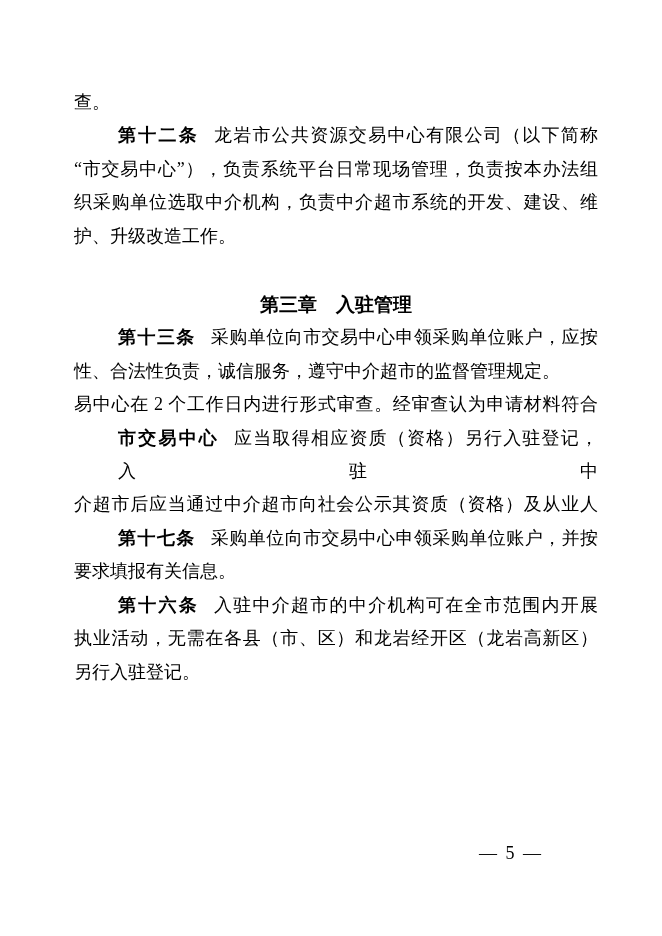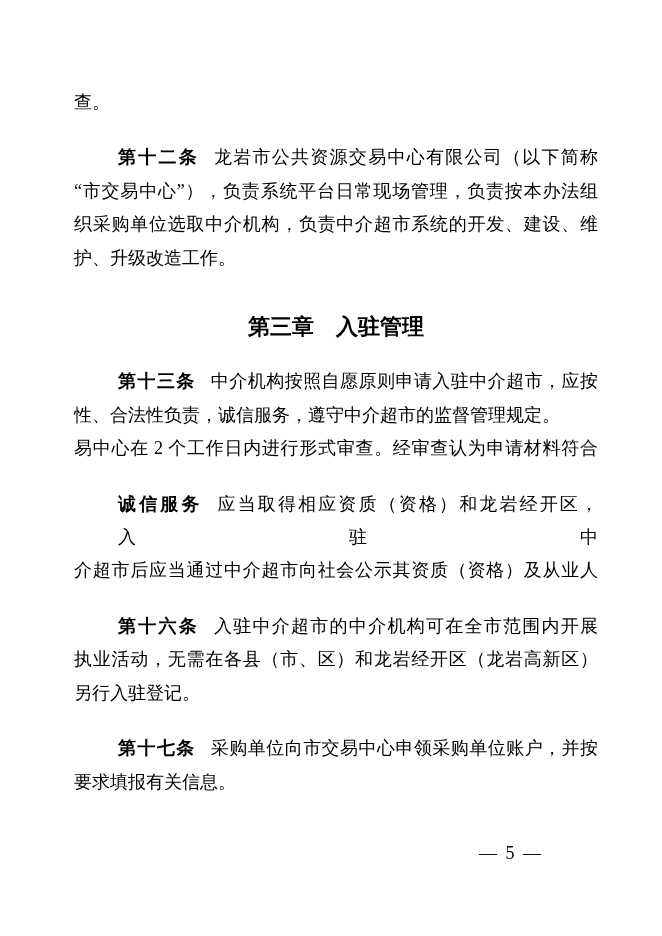--- a/index.html
+++ b/index.html
@@ -25,32 +25,32 @@
     line-height: 33.4px;
     text-align: justify;
     text-align-last: justify;
     white-space: normal;
     word-break: keep-all;
   }
   .line.last {
     text-align: left;
     text-align-last: left;
   }
-  .line.first { padding-left: 44px; margin-top: 22px; }
+  .line.first { padding-left: 44px; }
   .lead {
     font-family: "Liberation Sans", "DejaVu Sans", sans-serif;
     font-weight: bold;
     margin-right: 15px;
     letter-spacing: 1px;
   }
   .chapter {
     margin: 35px 0 0 0;
     font-family: "Liberation Sans", "DejaVu Sans", sans-serif;
     font-weight: bold;
-    font-size: 22px;
+    font-size: 19px;
     line-height: 33.4px;
     text-align: center;
   }
   .page-number {
     position: absolute;
     top: 843px;
     right: 119px;
     font-size: 18px;
     letter-spacing: 2px;
   }
@@ -68,40 +68,40 @@
     <div class="para">
       <div class="line first"><span class="lead">第十二条</span><span>龙岩市公共资源交易中心有限公司（以下简称</span></div>
       <div class="line">“市交易中心”），负责系统平台日常现场管理，负责按本办法组</div>
       <div class="line">织采购单位选取中介机构，负责中介超市系统的开发、建设、维</div>
       <div class="line last">护、升级改造工作。</div>
     </div>
 
     <div class="chapter">第三章　入驻管理</div>
 
     <div class="para">
-      <div class="line first"><span class="lead">第十三条</span><span>中介机构按照自愿原则申请入驻中介超市，应按</span></div>
+      <div class="line first"><span class="lead">第十三条</span><span>采购单位向市交易中心申领采购单位账户，应按</span></div>
       <div class="line last">性、合法性负责，诚信服务，遵守中介超市的监督管理规定。</div>
     </div>
 
     <div class="para">
       <div class="line">易中心在 2 个工作日内进行形式审查。经审查认为申请材料符合</div>
     </div>
 
     <div class="para">
-      <div class="line first"><span class="lead">诚信服务</span><span>应当取得相应资质（资格）和龙岩经开区，入驻中</span></div>
+      <div class="line first"><span class="lead">市交易中心</span><span>应当取得相应资质（资格）另行入驻登记，入驻中</span></div>
       <div class="line">介超市后应当通过中介超市向社会公示其资质（资格）及从业人</div>
+    </div>
+
+    <div class="para">
+      <div class="line first"><span class="lead">第十七条</span><span>采购单位向市交易中心申领采购单位账户，并按</span></div>
+      <div class="line last">要求填报有关信息。</div>
     </div>
 
     <div class="para">
       <div class="line first"><span class="lead">第十六条</span><span>入驻中介超市的中介机构可在全市范围内开展</span></div>
       <div class="line">执业活动，无需在各县（市、区）和龙岩经开区（龙岩高新区）</div>
       <div class="line last">另行入驻登记。</div>
     </div>
 
-    <div class="para">
-      <div class="line first"><span class="lead">第十七条</span><span>采购单位向市交易中心申领采购单位账户，并按</span></div>
-      <div class="line last">要求填报有关信息。</div>
-    </div>
-
   </div>
 
   <div class="page-number">— 5 —</div>
 </div>
 
 </body></html>

